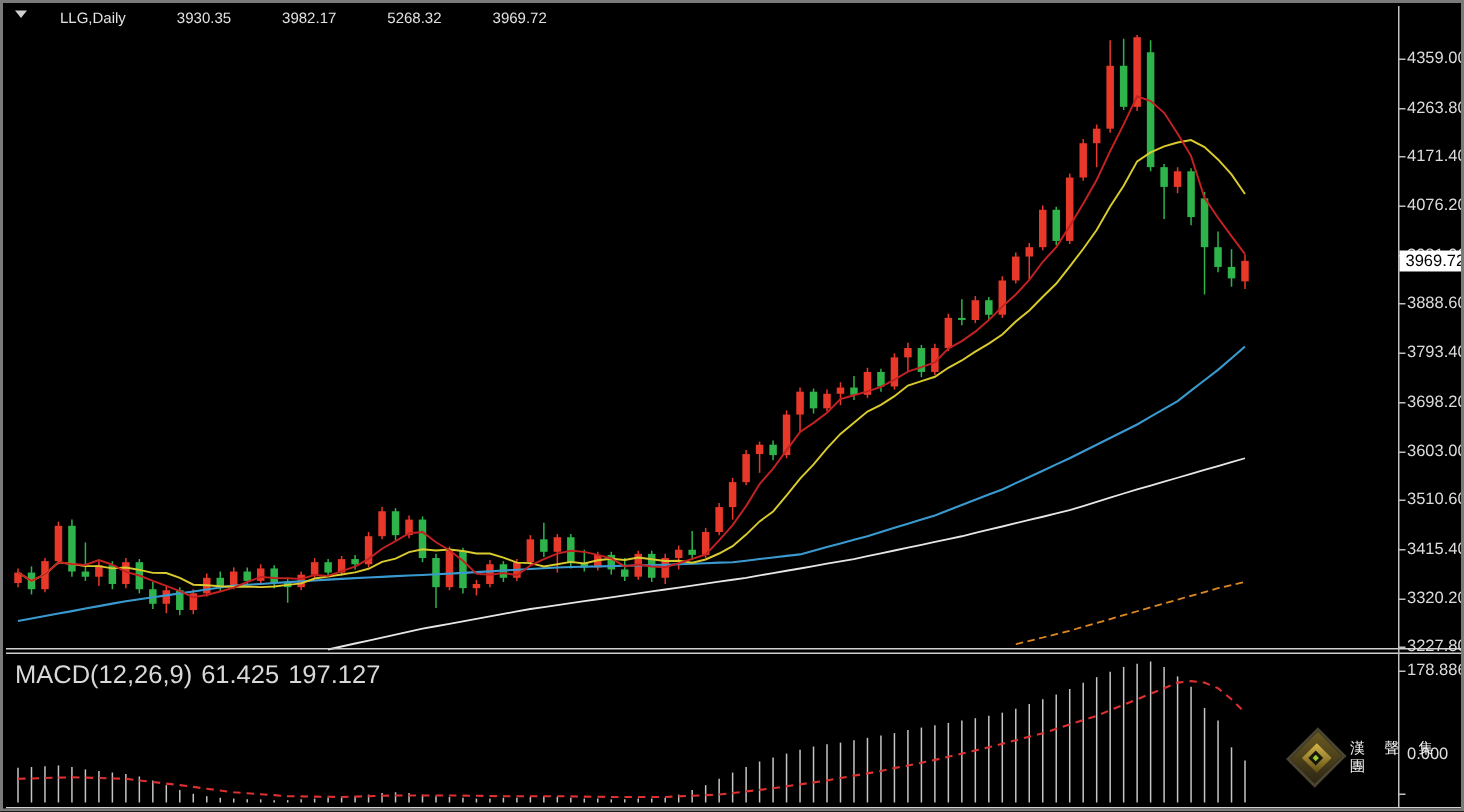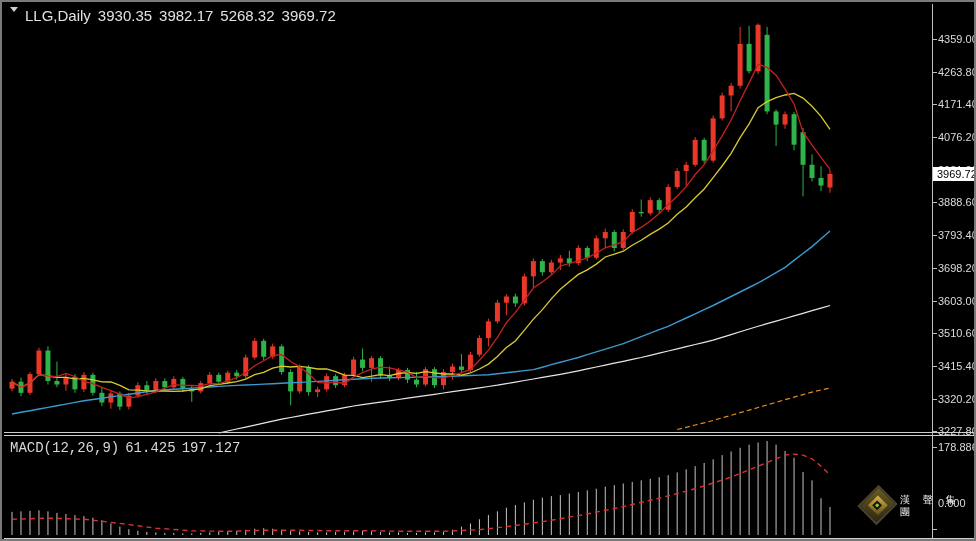--- a/index.html
+++ b/index.html
@@ -5,29 +5,29 @@
   html,body{margin:0;padding:0;background:#000;}
   #win{
     position:relative;width:976px;height:541px;background:#000;
     font-family:"Liberation Sans",sans-serif;overflow:hidden;
     border:2px solid #7a7a7a;box-sizing:border-box;
   }
   svg{position:absolute;left:0;display:block;}
   #mainSvg{top:0;}
   #macdSvg{top:434px;}
   .hdr{
-    position:absolute;top:5px;left:8px;color:#e2e2e2;font-size:15px;
-    display:flex;gap:7px;white-space:nowrap;z-index:6;
+    position:absolute;top:5px;left:8px;color:#e2e2e2;font-size:10px;
+    display:flex;gap:22px;white-space:nowrap;z-index:6;
   }
   .tri{width:0;height:0;border-left:4px solid transparent;border-right:4px solid transparent;
     border-top:5px solid #cfcfcf;display:inline-block;}
-  .hdr .num{margin-left:0;}
+  .hdr .num{margin-left:12px;}
   .macdhdr{
-    position:absolute;top:438px;left:8px;color:#d8d8d8;font-size:14px;
-    display:flex;gap:6px;white-space:nowrap;z-index:6;font-family:Liberation Mono, monospace;
+    position:absolute;top:438px;left:8px;color:#d8d8d8;font-size:17px;
+    display:flex;gap:6px;white-space:nowrap;z-index:6;
   }
   #axis{
     position:absolute;top:0;right:0;width:46px;height:100%;z-index:4;
   }
   .axline{position:absolute;left:930px;top:2px;width:1px;height:534px;background:#bfbfbf;z-index:3;}
   .sep{position:absolute;left:2px;width:972px;height:1px;background:#cfcfcf;z-index:3;}
   .plabel{
     position:absolute;left:936px;color:#dcdcdc;font-size:11px;line-height:12px;z-index:4;
     white-space:nowrap;
   }

